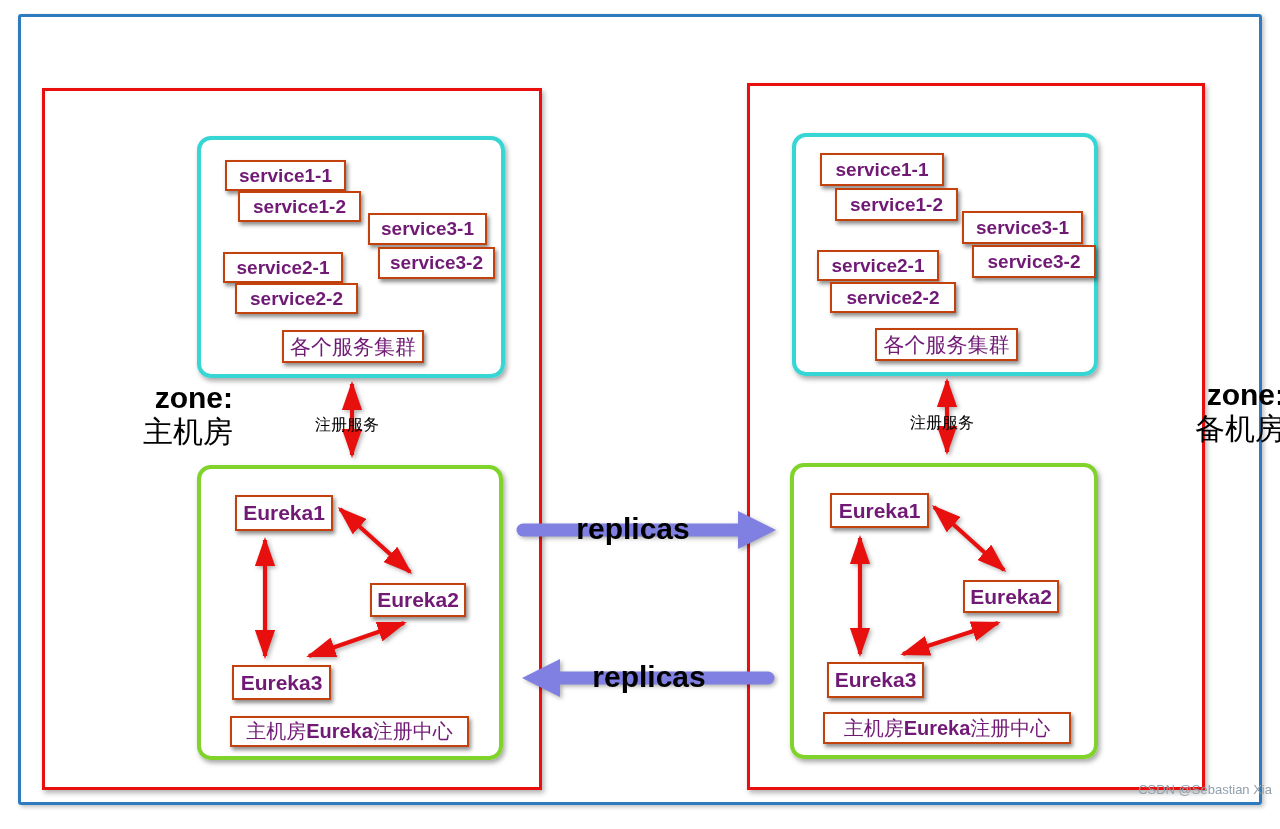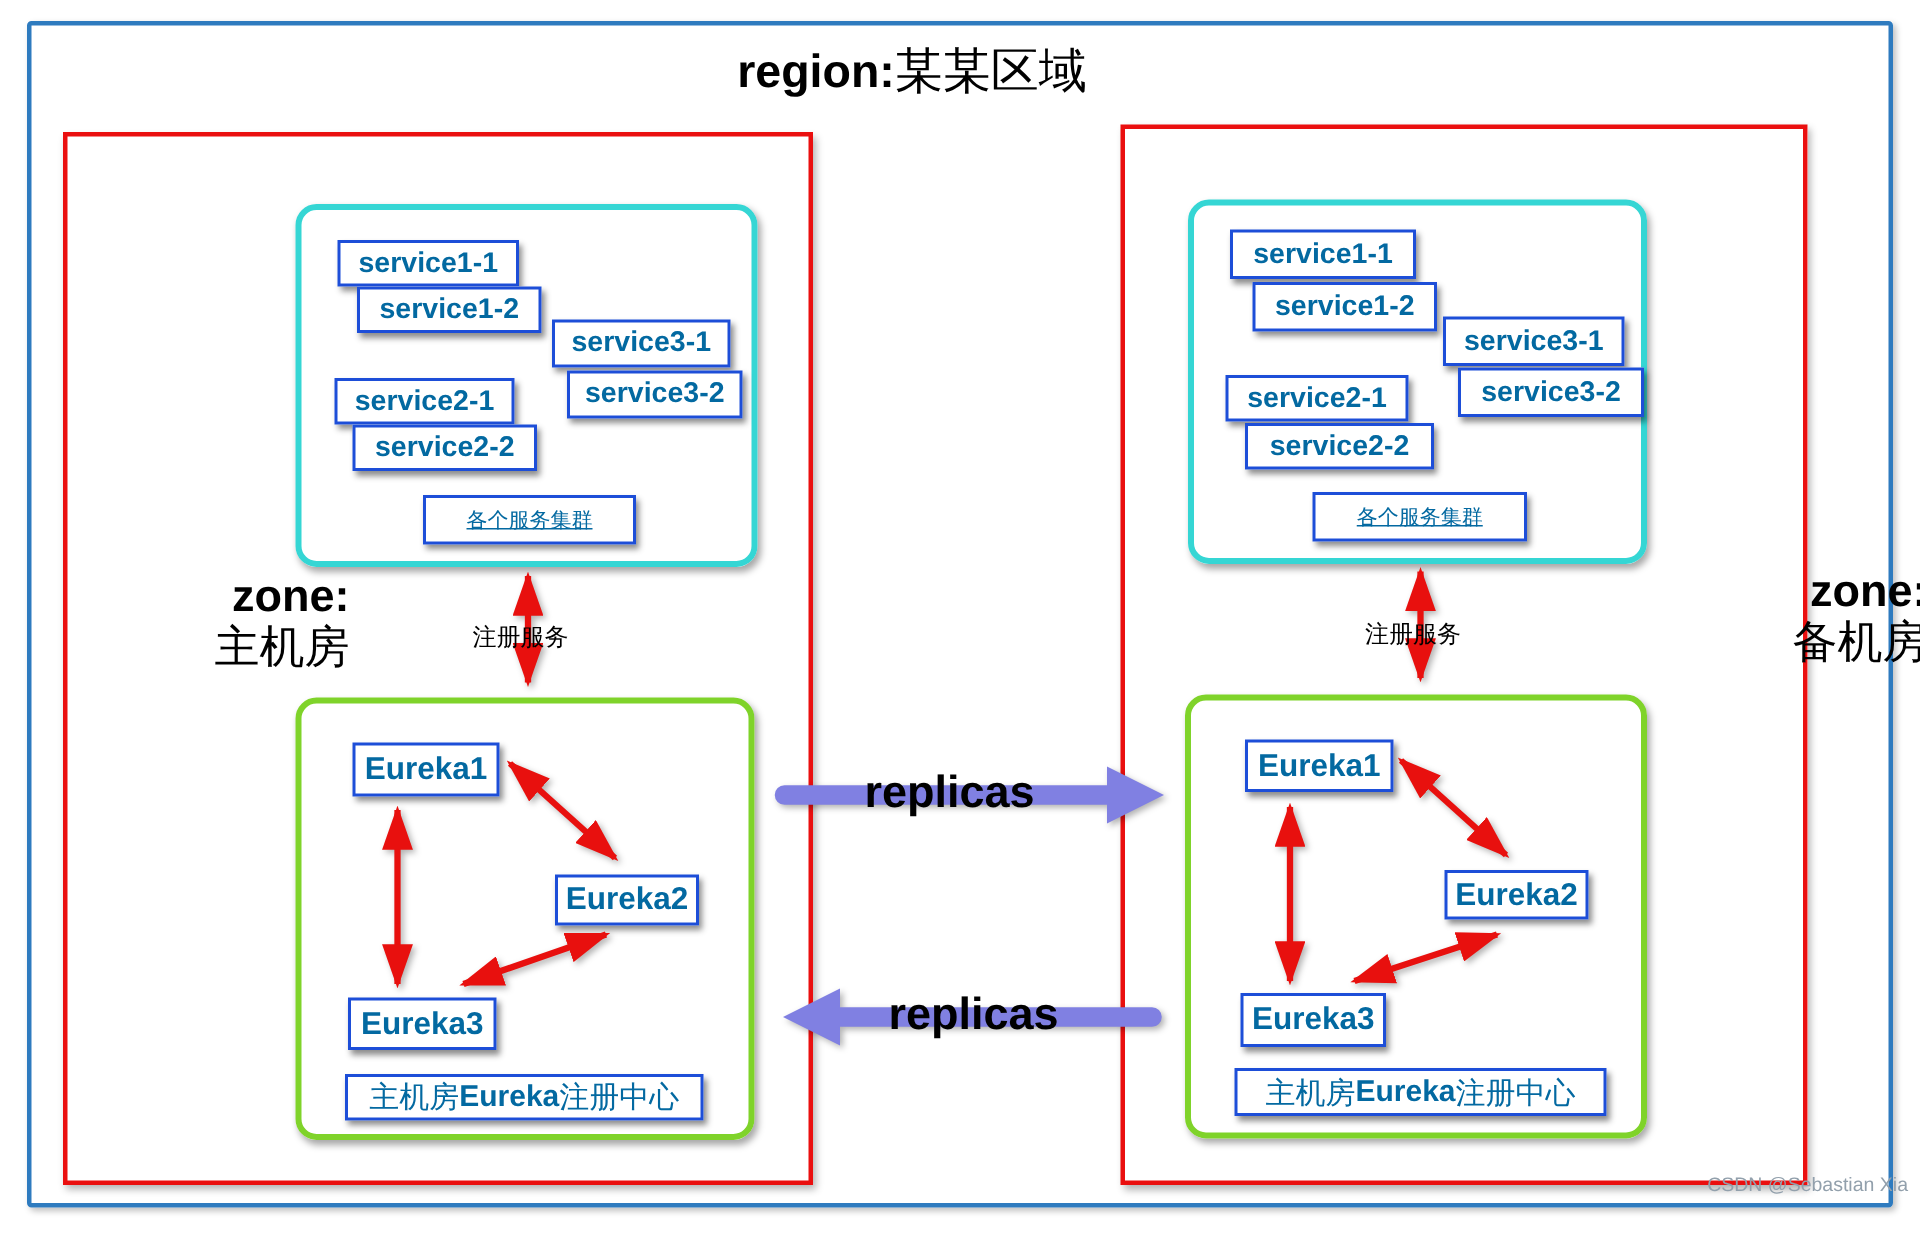--- a/index.html
+++ b/index.html
@@ -32,27 +32,27 @@
     box-shadow:2px 3px 5px rgba(0,0,0,.35);
   }
   .zone-left  .cluster-box  { left:152px; top:45px;  width:308px; height:242px; }
   .zone-left  .registry-box { left:152px; top:374px; width:306px; height:295px; }
   .zone-right .cluster-box  { left:42px;  top:47px;  width:306px; height:243px; }
   .zone-right .registry-box { left:40px;  top:377px; width:308px; height:296px; }
 
   
   .chip {
     display:flex; align-items:center; justify-content:center;
-    background:#fff; border:2px solid #1d4ed8;
+    background:#fff; border:2px solid #c2410c;
     box-shadow:2px 3px 4px rgba(0,0,0,.45);
-    font-weight:bold; font-size:19px; color:#0369a1; white-space:nowrap;
+    font-weight:bold; font-size:19px; color:#701a75; white-space:nowrap;
   }
   .eureka-chip { font-size:21px;text-align:center; }
   .cn { font-family:"Liberation Serif", serif; font-weight:normal; }
-  .cluster-label { font-size:14px;text-decoration:underline; }
+  .cluster-label { font-size:21px; }
   .registry-label { font-size:20px; }
   .registry-label .bold-en { font-family:"Liberation Sans", sans-serif; font-weight:bold; }
 
   
   .zone-left .s11 { left:24px;  top:20px;  width:121px; height:31px; }
   .zone-left .s12 { left:37px;  top:51px;  width:123px; height:31px; }
   .zone-left .s31 { left:167px; top:73px;  width:119px; height:32px; }
   .zone-left .s32 { left:177px; top:107px; width:117px; height:32px; }
   .zone-left .s21 { left:22px;  top:112px; width:120px; height:31px; }
   .zone-left .s22 { left:34px;  top:143px; width:123px; height:31px; }
@@ -110,21 +110,20 @@
   }
   .shadowed { filter:drop-shadow(2px 2px 2px rgba(0,0,0,.3)); }
 </style>
 </head>
 <body>
 
 <div class="canvas">
 
   <div class="abs outer-box"></div>
 
-  <div class="abs title"><span>region:</span><span class="cn">某某区域</span></div>
 
   <div class="abs zone zone-left">
     <div class="abs cluster-box">
       <div class="abs chip s11">service1-1</div>
       <div class="abs chip s12">service1-2</div>
       <div class="abs chip s31">service3-1</div>
       <div class="abs chip s32">service3-2</div>
       <div class="abs chip s21">service2-1</div>
       <div class="abs chip s22">service2-2</div>
       <div class="abs chip cluster-label cn">各个服务集群</div>

